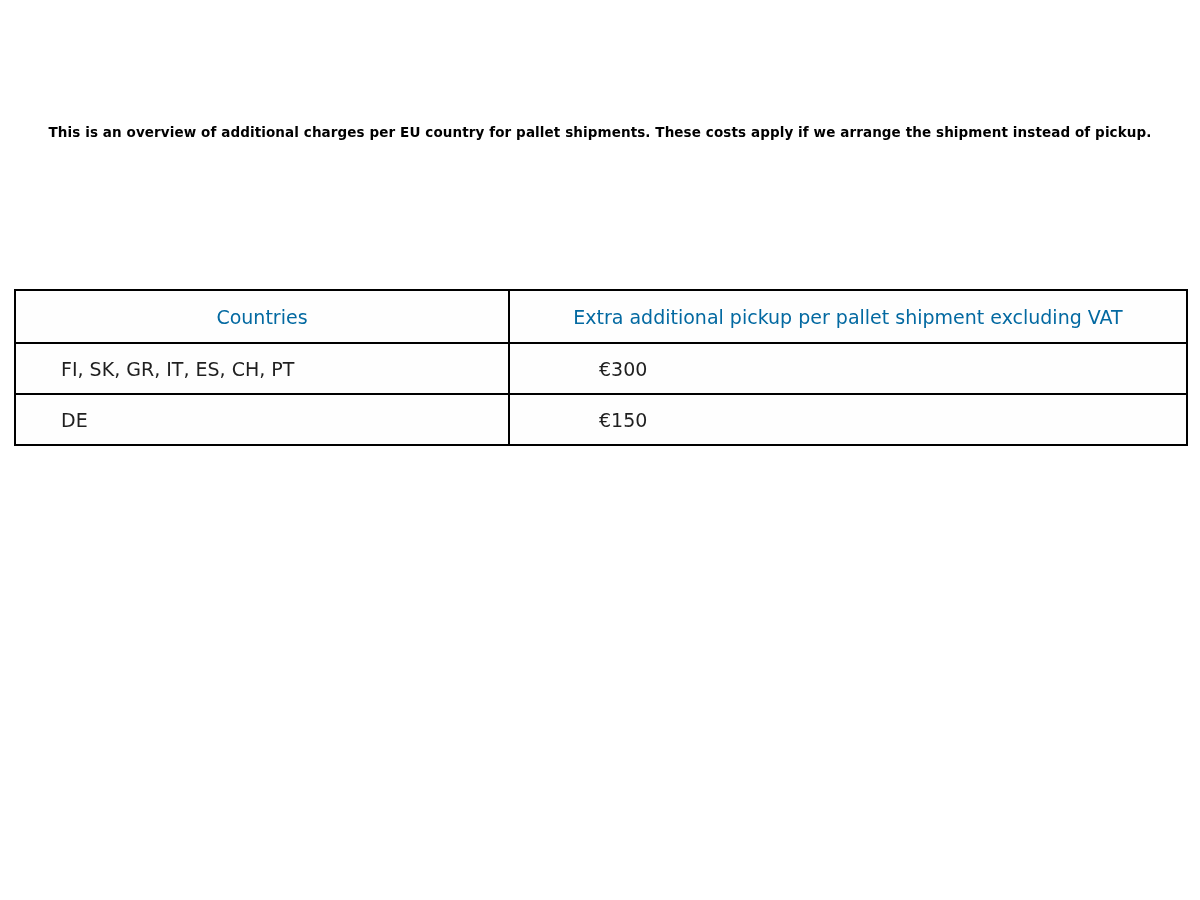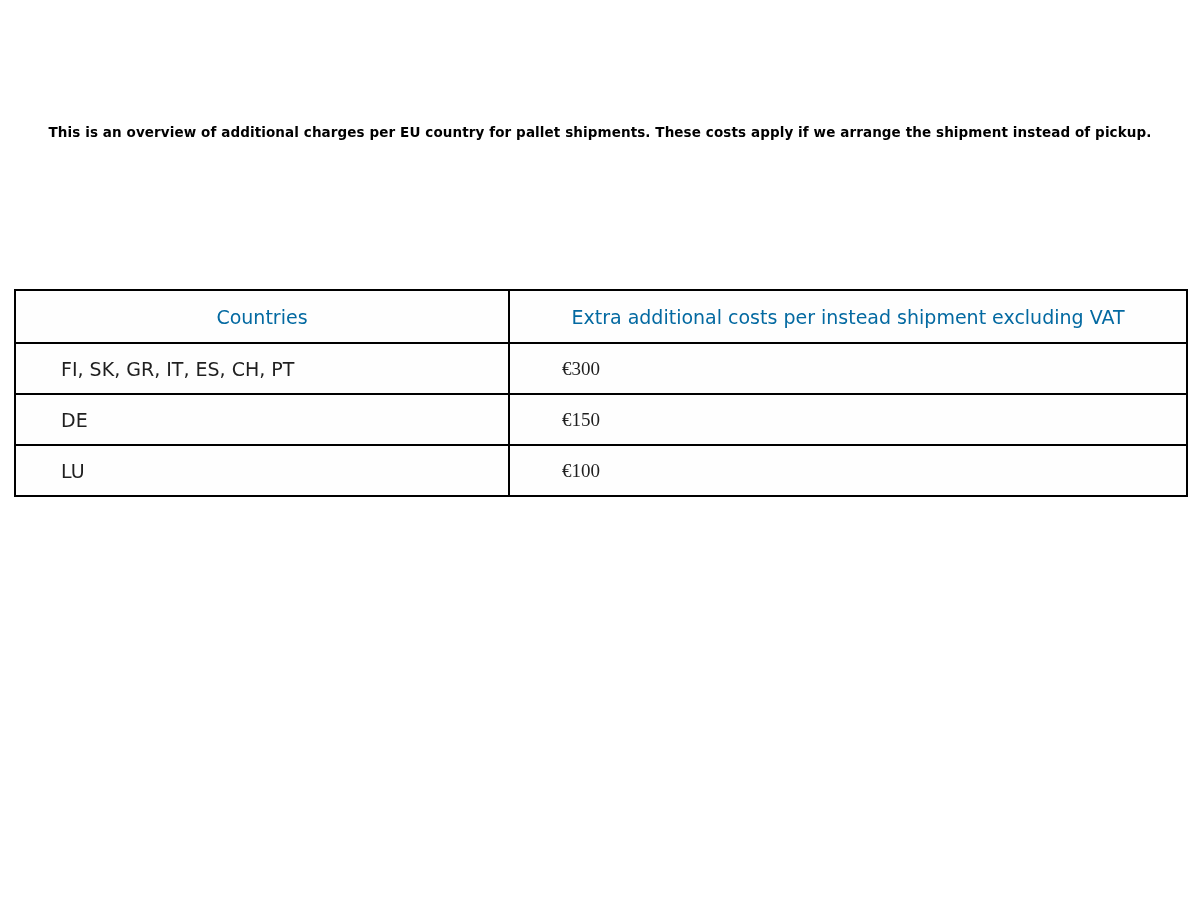--- a/index.html
+++ b/index.html
@@ -49,54 +49,50 @@
   .charges-table thead th {
     height: 51px;
     text-align: center;
     color: #0369a1;
   }
   .charges-table tbody td {
     height: 49px;
     text-align: left;
   }
   .charges-table tbody td.cell-countries { padding-left: 45px; }
-  .charges-table tbody td.cell-cost      { padding-left: 52px; font-family: Liberation Serif, serif; }
+  .charges-table tbody td.cell-cost      { padding-left: 89px; }
 </style>
 </head>
 <body>
 
 <div class="page">
 
   <div class="intro">This is an overview of additional charges per EU country for pallet shipments. These costs apply if we arrange the shipment instead of pickup.</div>
 
   <table class="charges-table">
     <colgroup>
       <col class="col-countries">
       <col class="col-cost">
     </colgroup>
     <thead>
       <tr>
         <th>Countries</th>
-        <th>Extra additional costs per instead shipment excluding VAT</th>
+        <th>Extra additional pickup per pallet shipment excluding VAT</th>
       </tr>
     </thead>
     <tbody>
   <tr>
     <td class="cell-countries">FI, SK, GR, IT, ES, CH, PT</td>
     <td class="cell-cost">€300</td>
   </tr>
 
 
 
 
   <tr>
     <td class="cell-countries">DE</td>
     <td class="cell-cost">€150</td>
   </tr>
 
-  <tr>
-    <td class="cell-countries">LU</td>
-    <td class="cell-cost">€100</td>
-  </tr>
 </tbody>
   </table>
 
 </div>
 
 </body></html>

